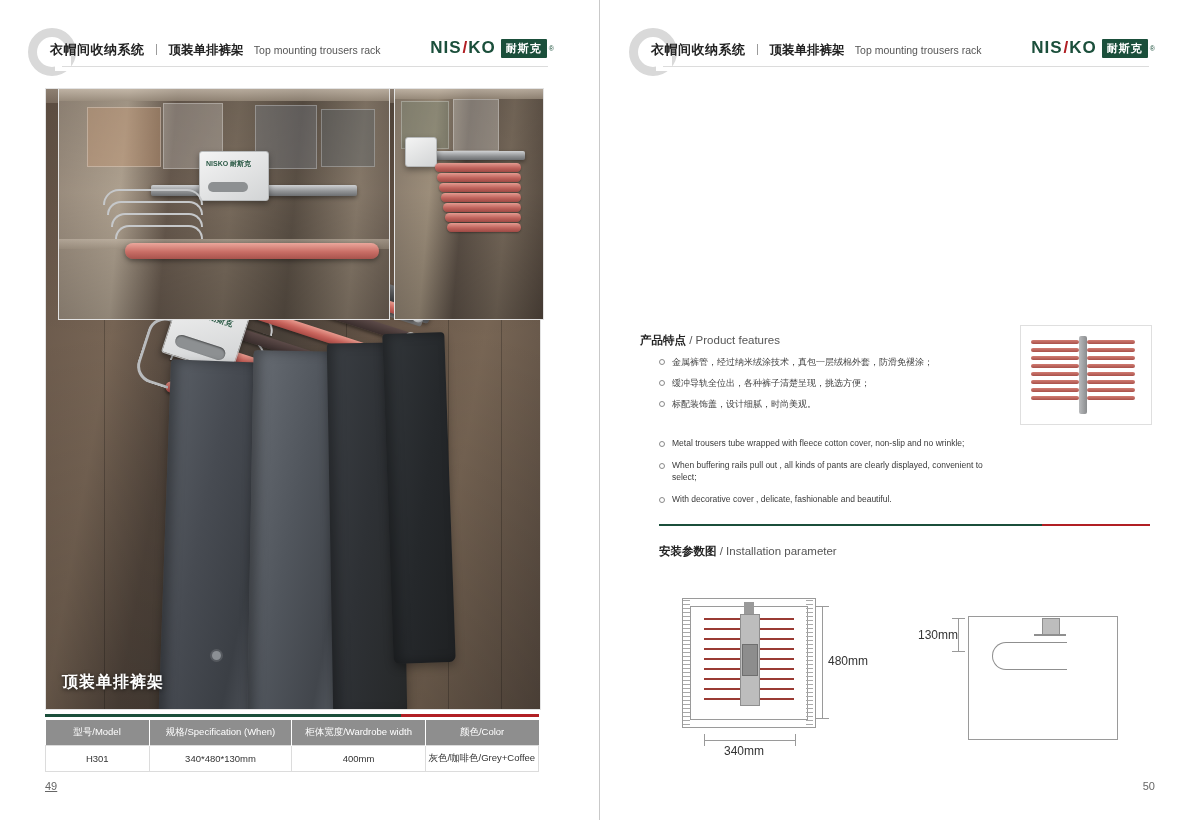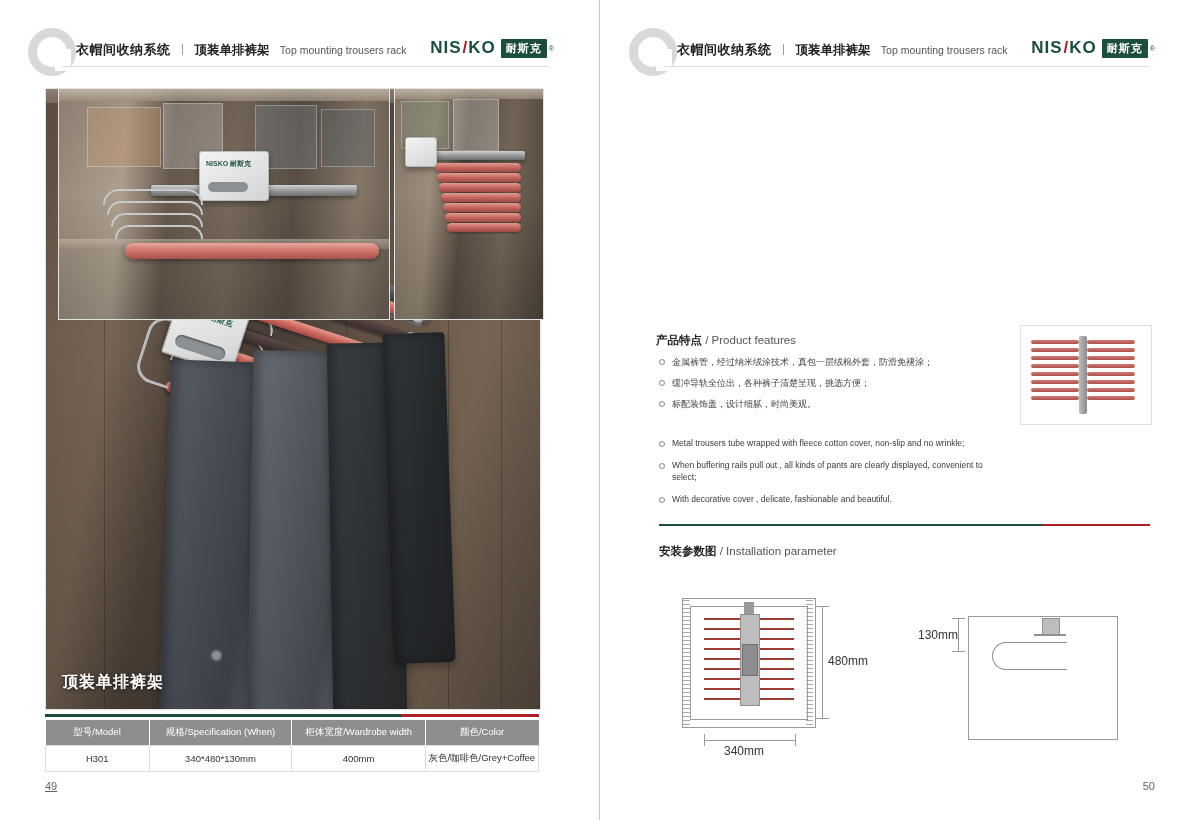--- a/index.html
+++ b/index.html
@@ -18,21 +18,21 @@
 
   
   .hdr{position:absolute;top:28px;height:48px;}
   .hdr .cmark{
     position:absolute;left:0;top:0;width:48px;height:48px;border-radius:50%;
     border:9px solid #d9d9d9;box-sizing:border-box;
   }
   .hdr .cmark:after{
     content:"";position:absolute;right:-4px;top:12px;width:16px;height:22px;background:#fff;
   }
-  .hdr .titlewrap{position:absolute;left:48px;top:12px;white-space:nowrap;}
+  .hdr .titlewrap{position:absolute;left:22px;top:12px;white-space:nowrap;}
   .hdr .t-cn{font-size:13px;font-weight:bold;color:#222;letter-spacing:.5px;}
   .hdr .bar{display:inline-block;width:1px;height:11px;background:#9b9b9b;margin:0 7px;vertical-align:-1px;}
   .hdr .t-cn2{font-size:12.5px;font-weight:bold;color:#222;}
   .hdr .t-en{font-size:10.5px;color:#555;margin-left:6px;font-weight:normal;}
   .hdr .rule{position:absolute;left:34px;top:38px;height:1px;background:#dcdcdc;}
 
   
   .logo{position:absolute;top:38px;display:flex;align-items:center;}
   .logo .nis{font-size:17px;font-weight:bold;color:#1b4f3b;letter-spacing:1px;}
   .logo .slash{color:#b11f24;font-weight:bold;font-size:17px;margin:0 1px;}
@@ -380,21 +380,21 @@
     <div class="rp-plate" style="left:10px;top:48px;width:30px;height:28px;"></div>
     <div class="rp-tube" style="left:40px;top:74px;width:86px;"></div>
     <div class="rp-tube" style="left:42px;top:84px;width:84px;"></div>
     <div class="rp-tube" style="left:44px;top:94px;width:82px;"></div>
     <div class="rp-tube" style="left:46px;top:104px;width:80px;"></div>
     <div class="rp-tube" style="left:48px;top:114px;width:78px;"></div>
     <div class="rp-tube" style="left:50px;top:124px;width:76px;"></div>
     <div class="rp-tube" style="left:52px;top:134px;width:74px;"></div>
   </div>
 
-  <div class="sec-title" style="left:656px;top:333px;">
+  <div class="sec-title" style="left:640px;top:333px;">
     <span class="cn">产品特点</span>
     <span class="en">/</span>
     <span class="en">Product features</span>
   </div>
 
   <ul class="feat" style="left:659px;top:356px;width:330px;">
     <li>金属裤管，经过纳米绒涂技术，真包一层绒棉外套，防滑免褪涂；</li>
     <li>缓冲导轨全位出，各种裤子清楚呈现，挑选方便；</li>
     <li>标配装饰盖，设计细腻，时尚美观。</li>
   </ul>

